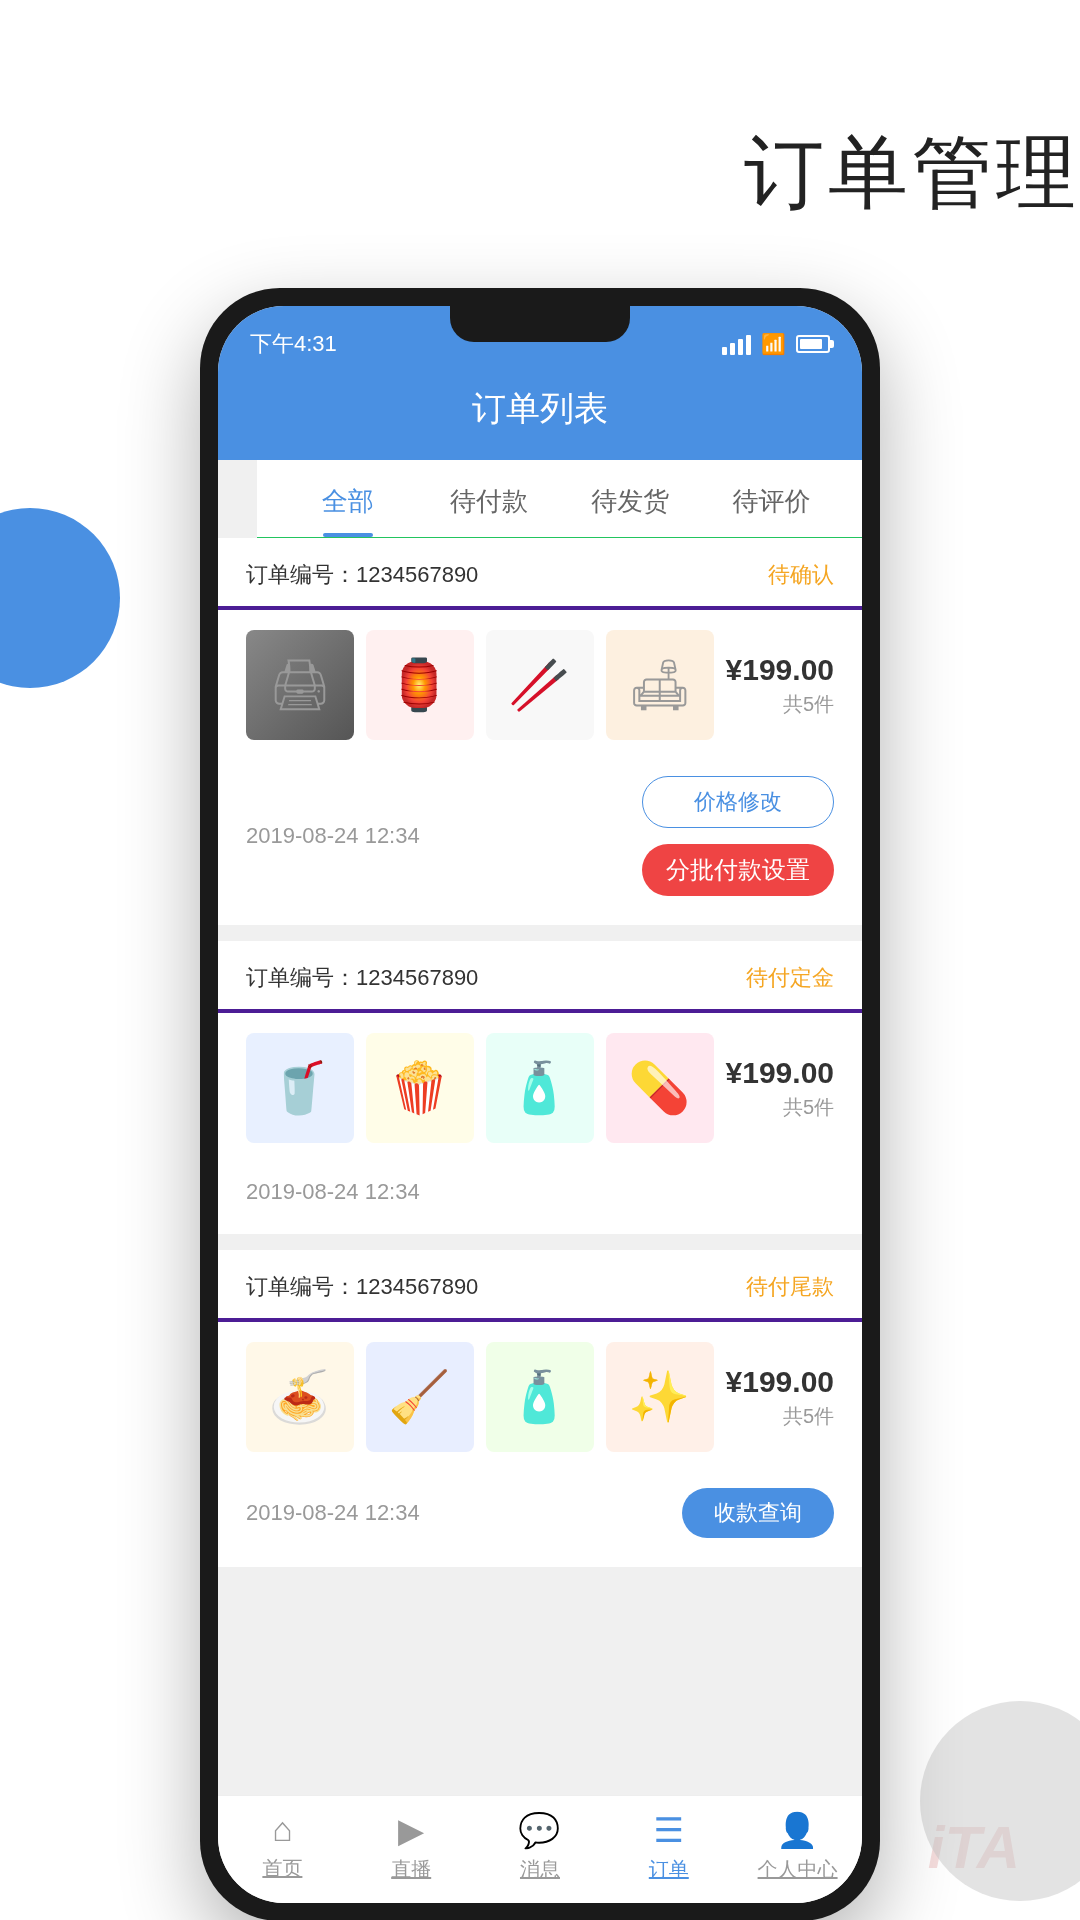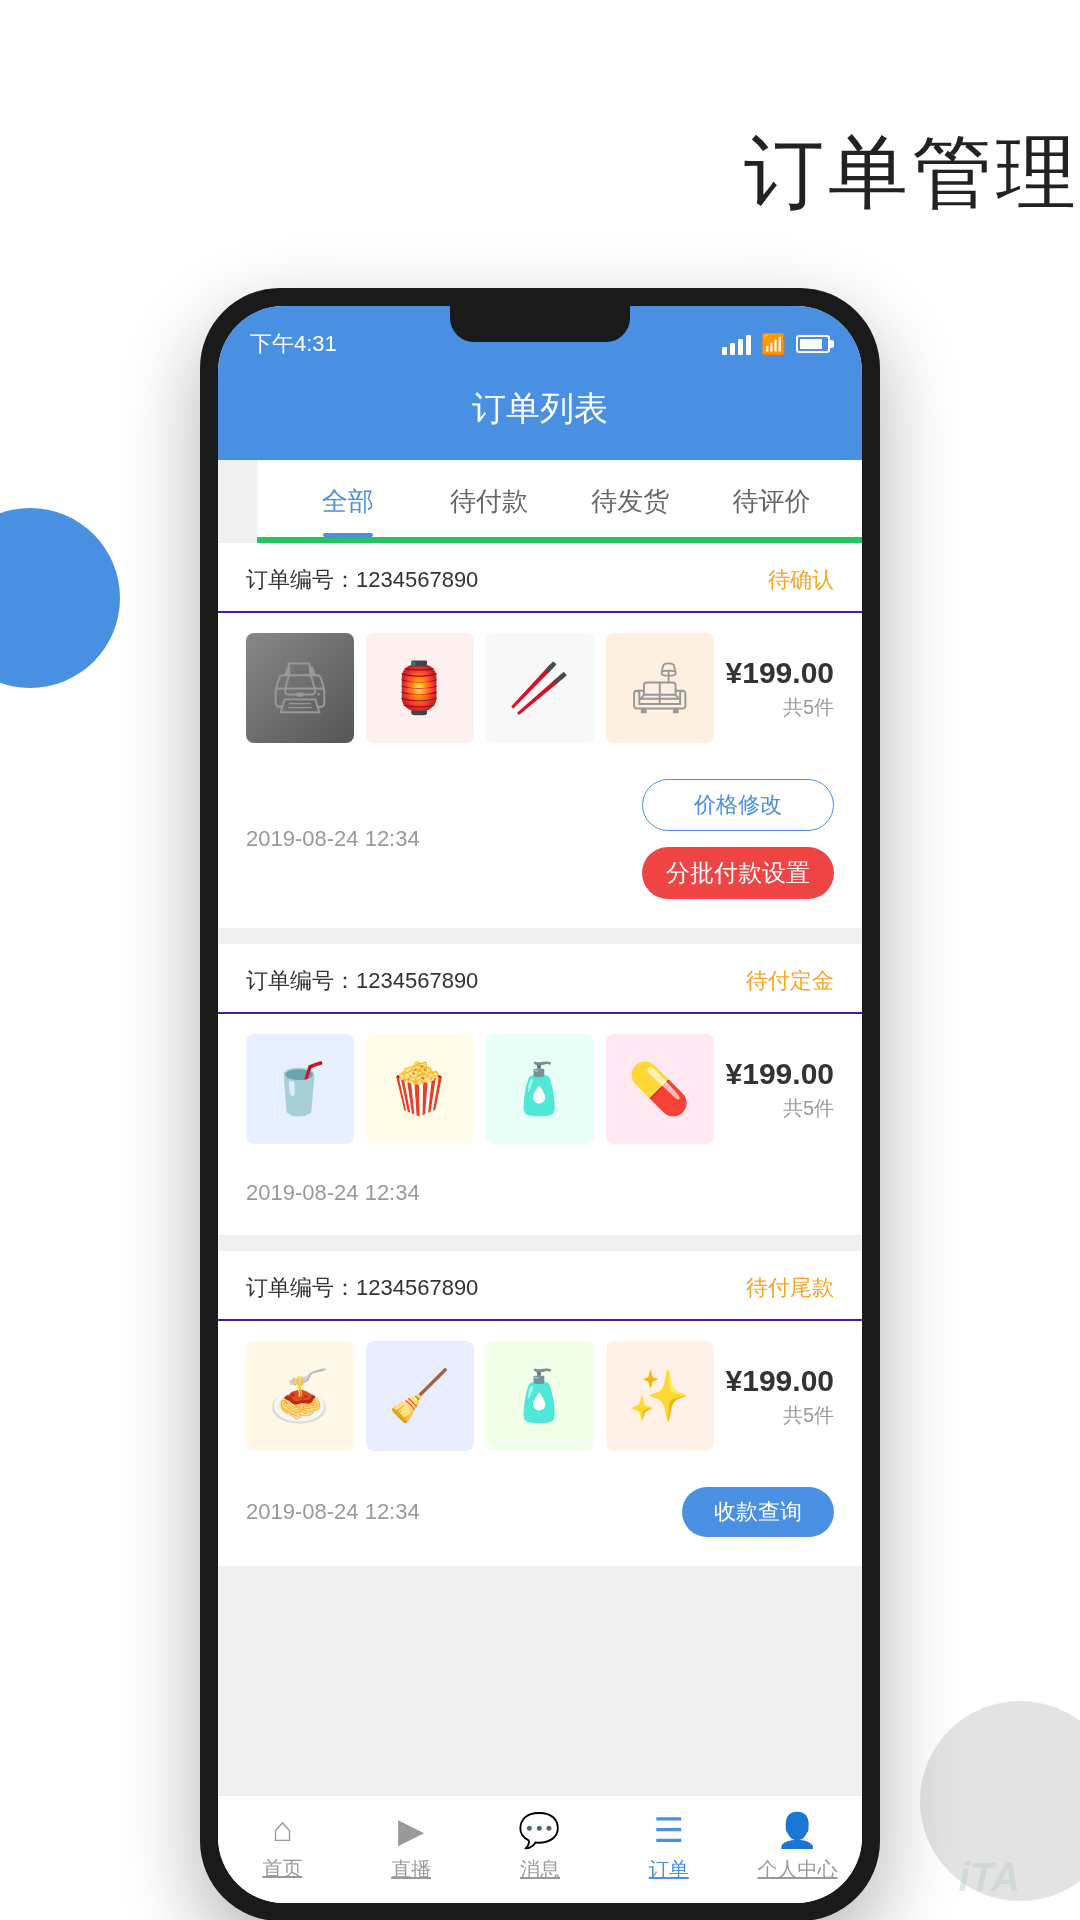--- a/index.html
+++ b/index.html
@@ -174,21 +174,21 @@
     .app-header-title {
       color: white;
       font-size: 34px;
       font-weight: 500;
     }
 
     
     .tabs-bar {
       background: white;
       display: flex;
-      border-bottom: 6px solid #22c55e;
+      border-bottom: 1px solid #22c55e;
       padding: 0 20px;
       margin-left: 39px;
     }
     .tab-item {
       flex: 1;
       text-align: center;
       padding: 24px 0 18px;
       font-size: 26px;
       color: #666;
       position: relative;
@@ -220,21 +220,21 @@
     
     .order-card {
       background: white;
       margin-bottom: 16px;
     }
     .order-card-header {
       display: flex;
       justify-content: space-between;
       align-items: center;
       padding: 22px 28px 16px;
-      border-bottom: 2px solid #4c1d95;
+      border-bottom: 4px solid #4c1d95;
     }
     .order-id-label {
       font-size: 22px;
       color: #333;
     }
     .order-status {
       font-size: 22px;
       color: #f5a623;
     }
 
@@ -433,26 +433,26 @@
       color: #999;
       text-decoration: underline;
     }
     .nav-label.active {
       color: #4a90e2;
     }
 
     
     .ita-watermark {
       position: fixed;
-      bottom: 20px;
+      bottom: 38px;
       right: 60px;
-      font-size: 40px;
+      font-size: 60px;
       font-style: italic;
       font-weight: bold;
-      color: #0f766e;
+      color: #b91c1c;
       opacity: 0.15;
       pointer-events: none;
     }
   </style>
 </head>
 <body>
 
 <div class="promo-area">
   <div class="promo-title">订单管理</div>
 </div>

